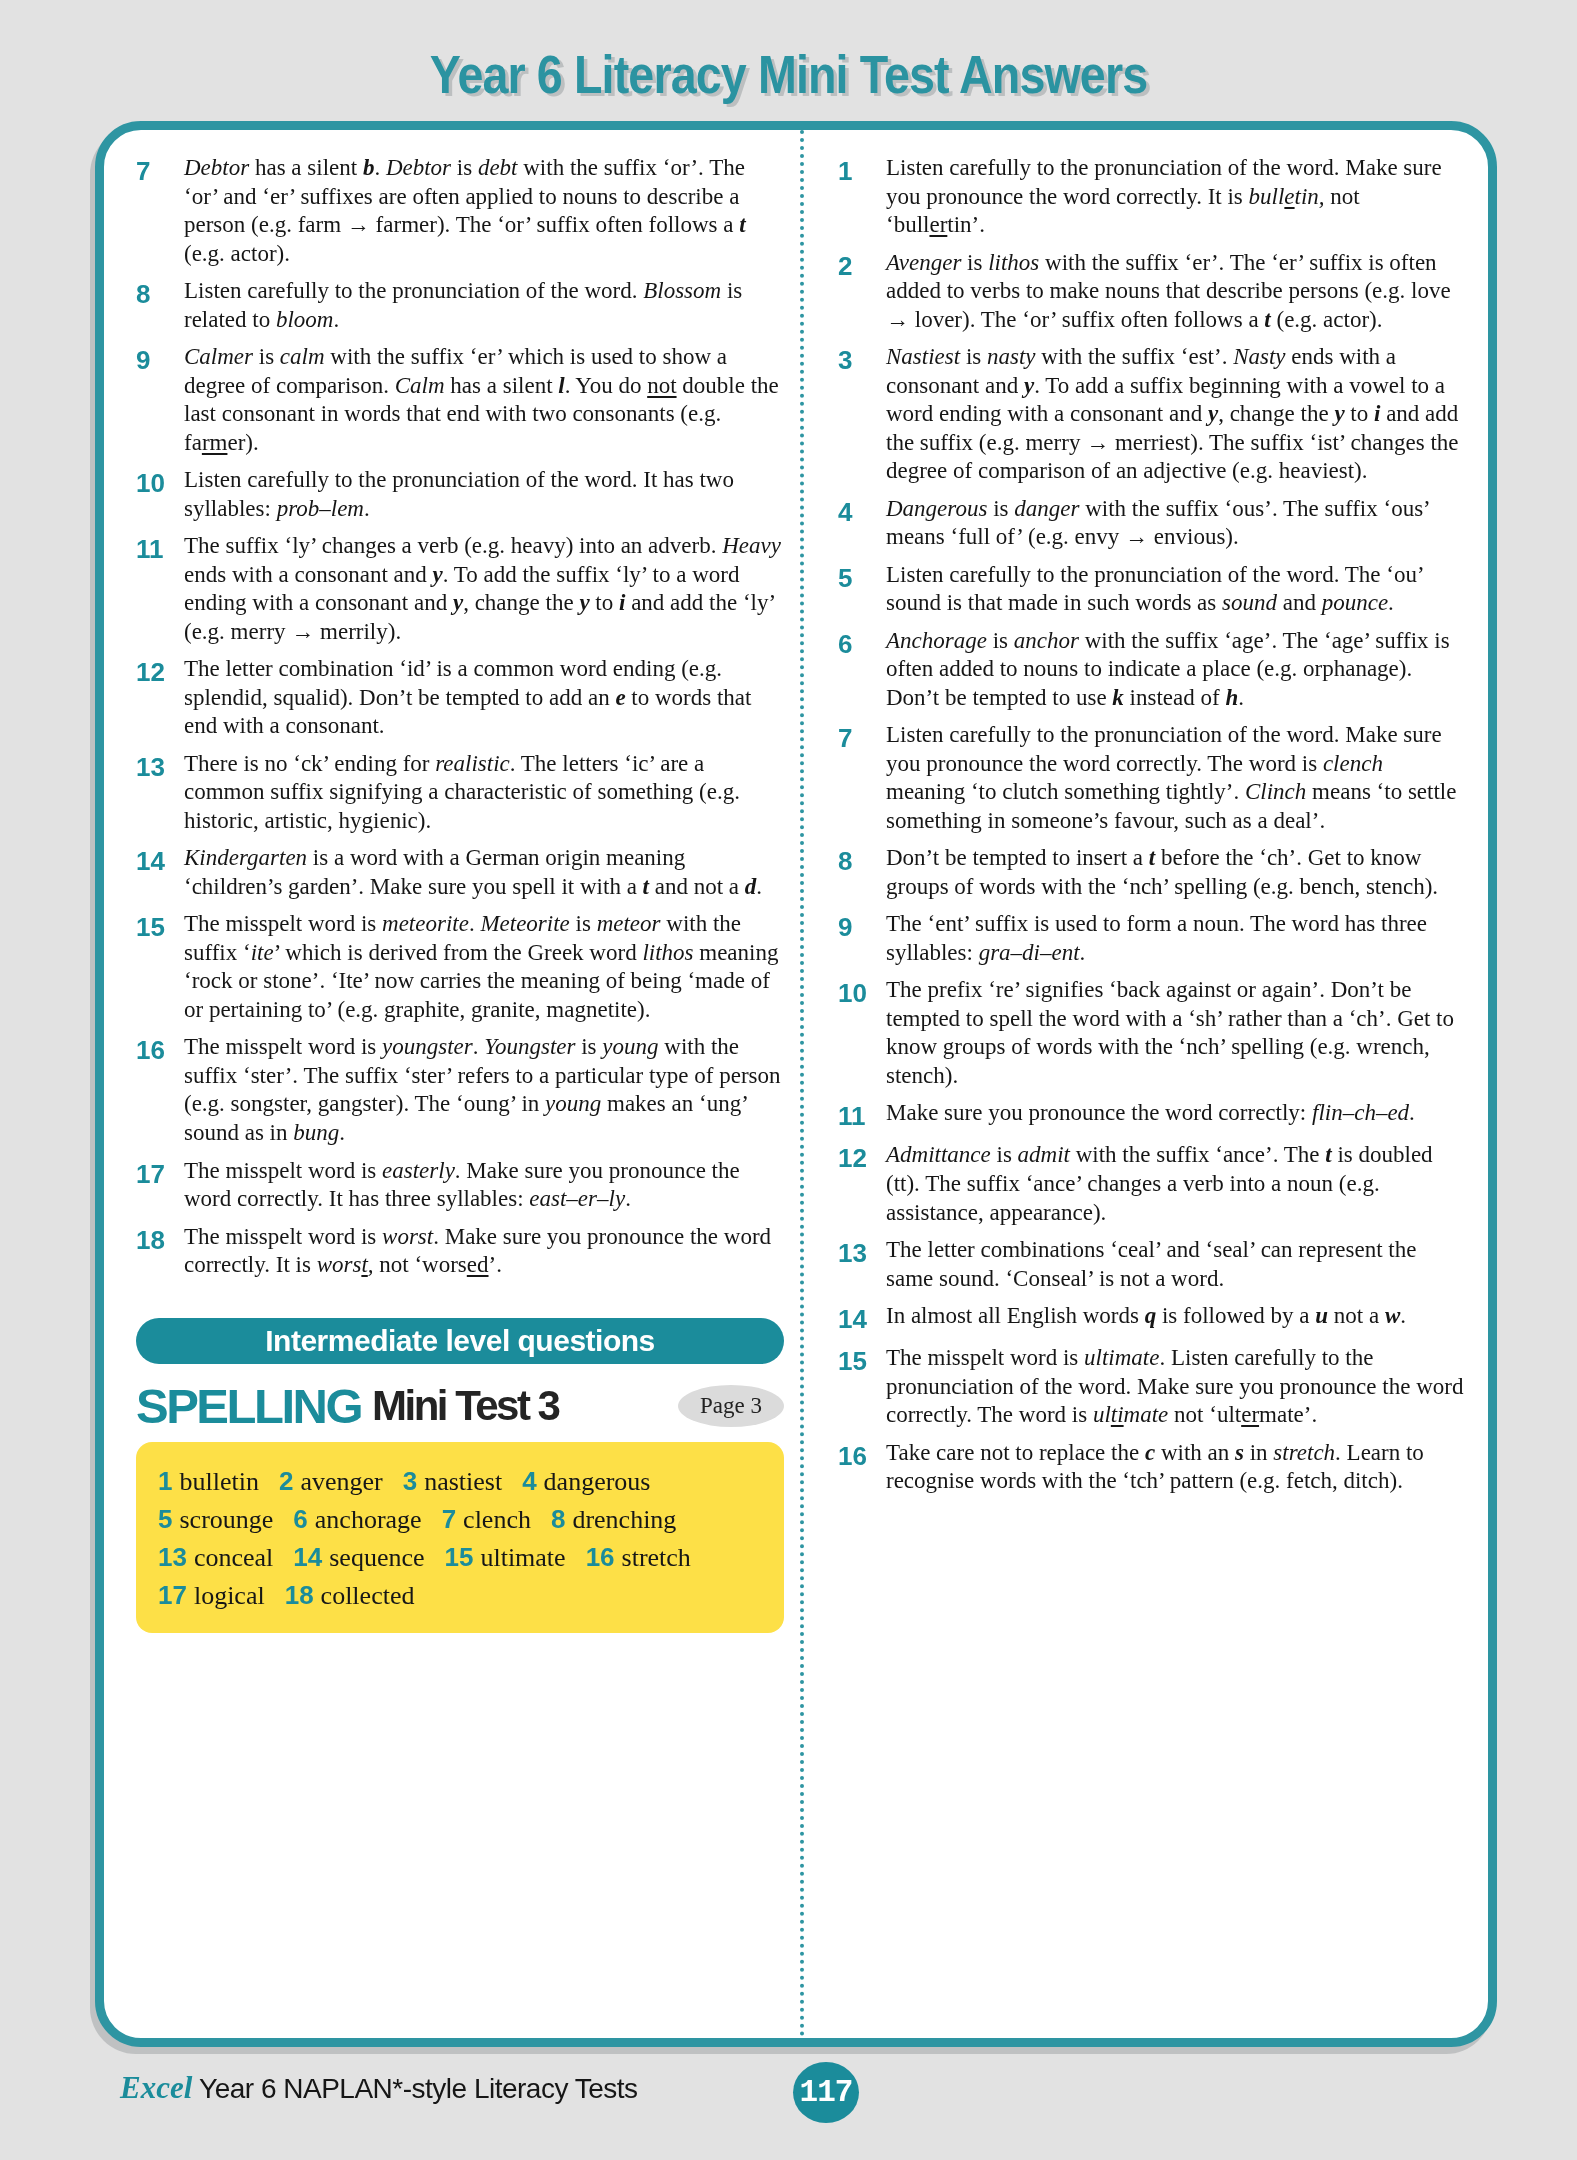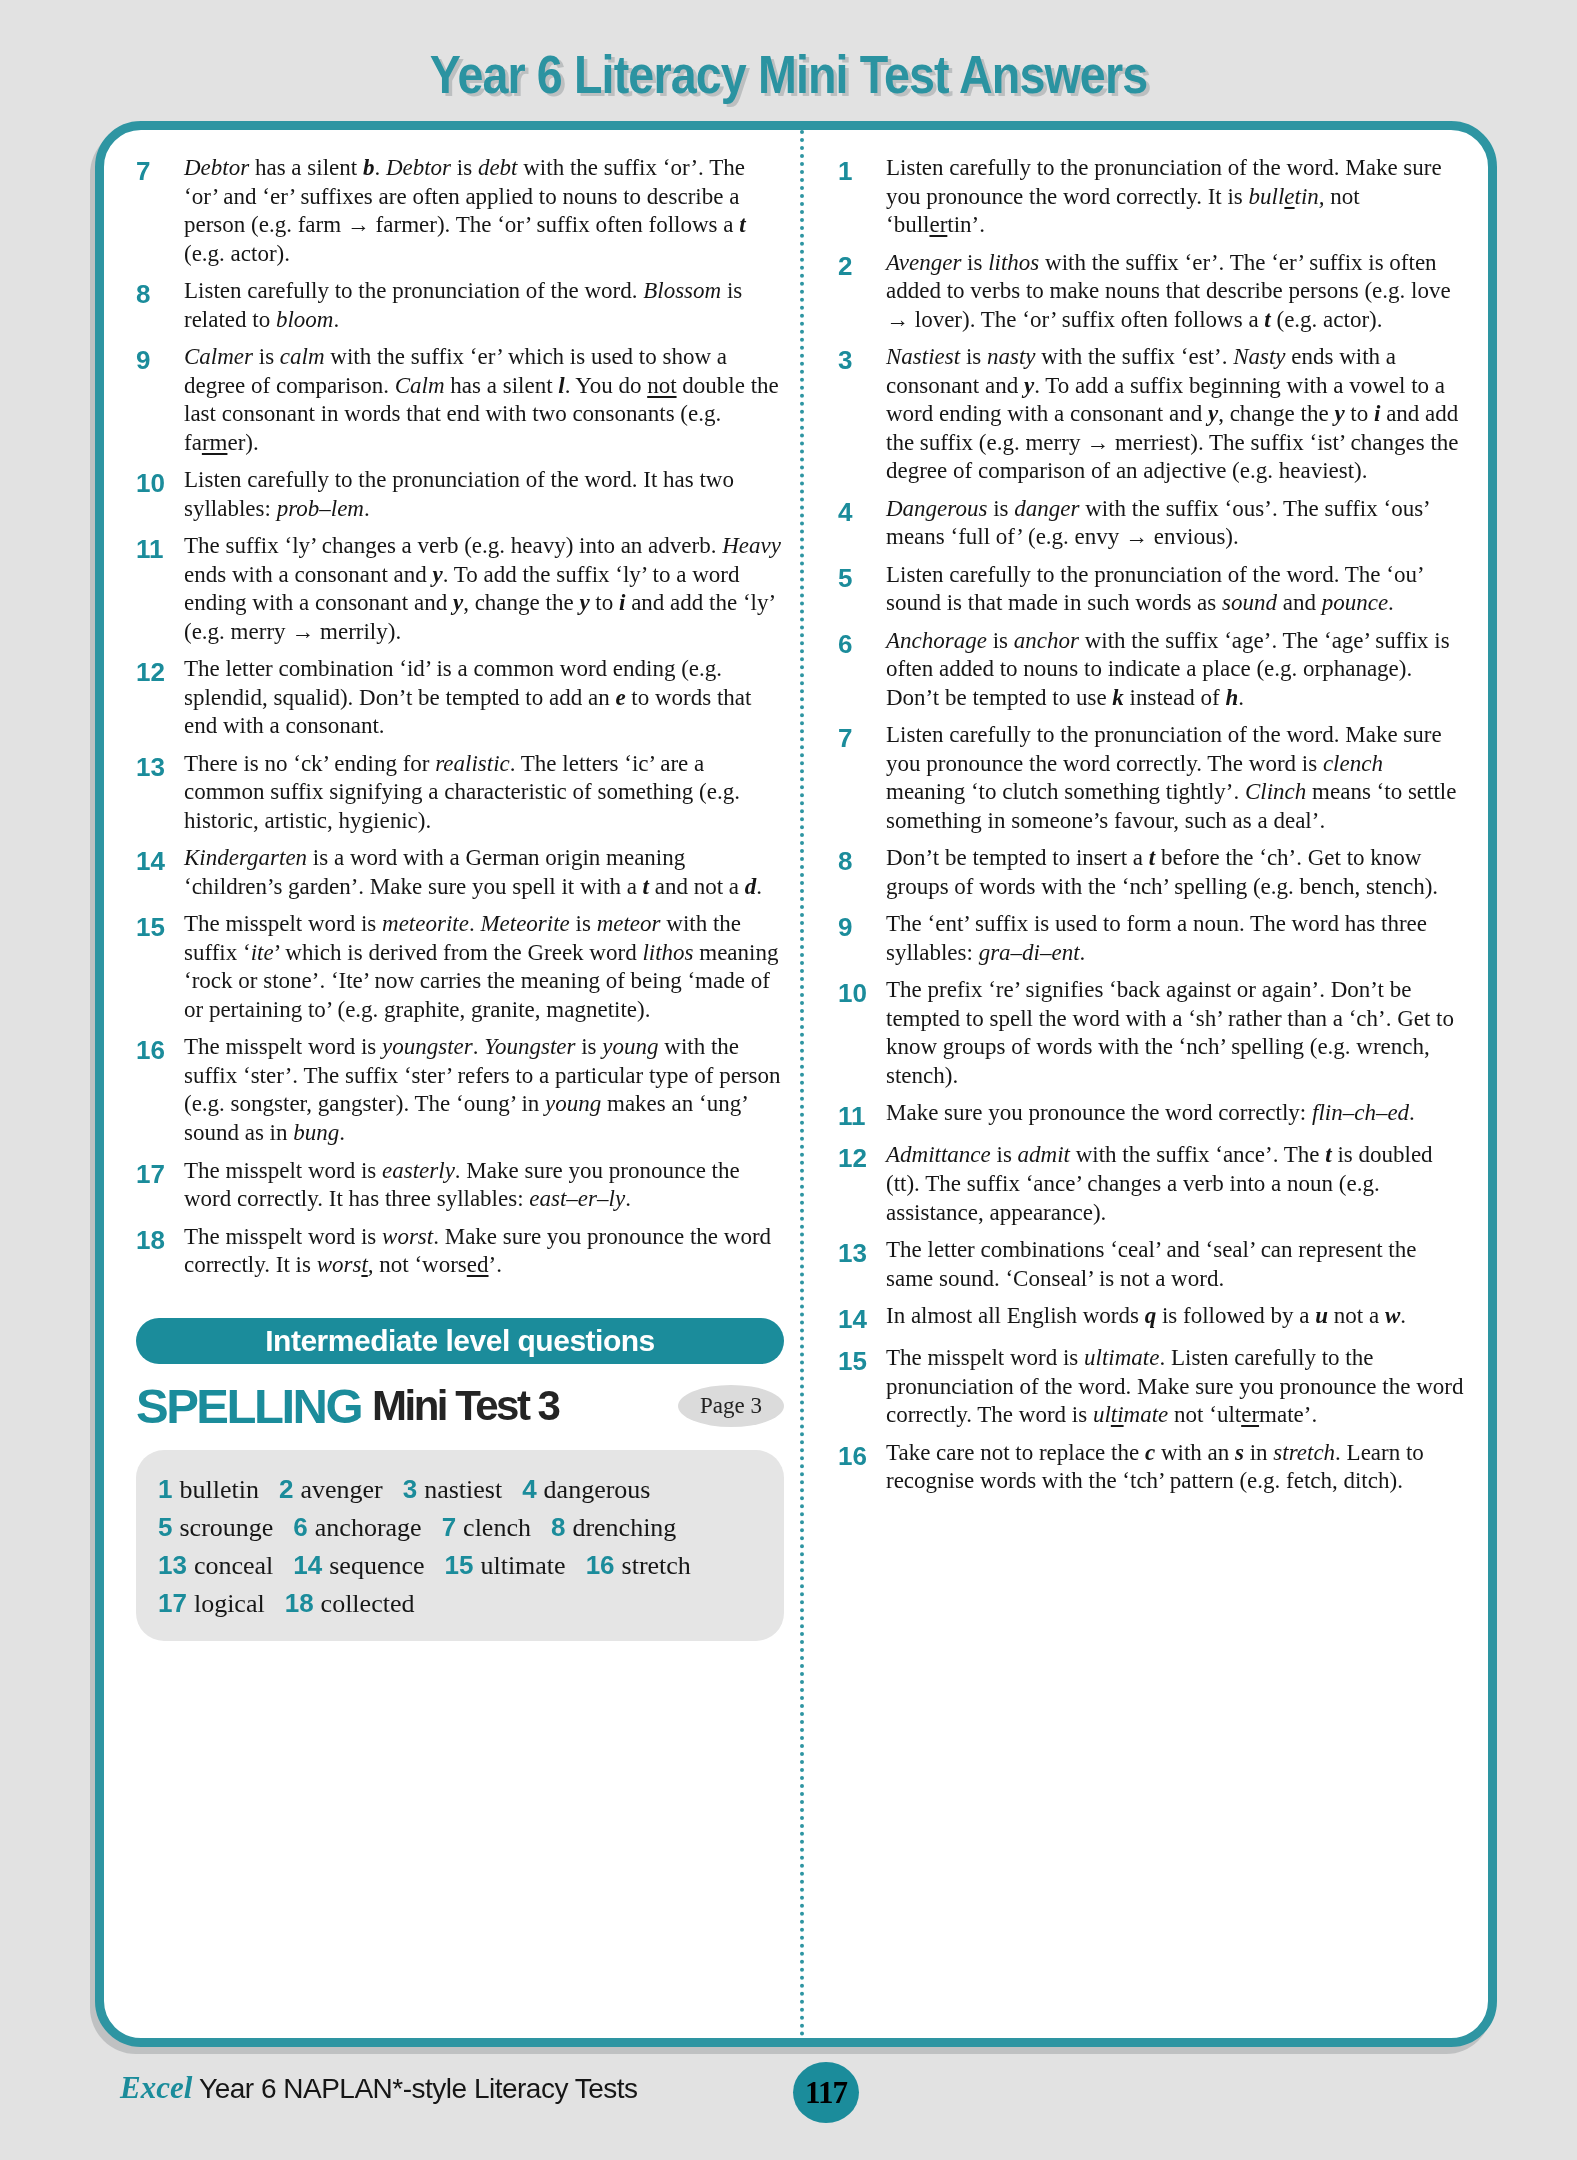--- a/index.html
+++ b/index.html
@@ -33,35 +33,35 @@
           letter-spacing:-0.5px;color:#ffffff;}
   
   .test-heading{margin-top:14px;display:flex;align-items:center;}
   .cat{font-family:"Liberation Sans",sans-serif;font-weight:bold;font-size:49px;
        letter-spacing:-2.5px;color:#1b8c9b;}
   .test{font-family:"Liberation Sans",sans-serif;font-weight:bold;font-size:42px;
         letter-spacing:-2.5px;color:#242424;margin-left:11px;}
   .page-tag{margin-left:auto;background:#dbdbdb;width:106px;height:42px;border-radius:50%;
             text-align:center;line-height:42px;font-size:23px;color:#222222;}
   
-  .answers-box{margin-top:16px;background:#e5e5e5;border-radius:28px;padding:24px 14px 22px 22px;}
+  .answers-box{margin-top:8px;background:#fde047;border-radius:16px;padding:24px 14px 22px 22px;}
   .ans-row{margin-bottom:7px;white-space:nowrap;}
   .ans-row:last-child{margin-bottom:0;}
   .ans-num{font-family:"Liberation Sans",sans-serif;font-weight:bold;font-size:26px;
            color:#1b8c9b;margin-right:7px;}
   .ans-word{font-size:26px;color:#161616;margin-right:20px;}
   
   .footer-credit{position:absolute;left:120px;top:2070px;}
   .brand{font-family:"Liberation Serif",serif;font-style:italic;font-weight:bold;
          font-size:31px;color:#1b8c9b;}
   .credit-text{font-family:"Liberation Sans",sans-serif;font-size:28px;color:#161616;
                letter-spacing:-0.5px;}
   .page-badge{position:absolute;left:793px;top:2062px;width:66px;height:61px;border-radius:50%;
-              background:#1b8c9b;color:#000000;display:flex;align-items:center;justify-content:center;
-              font-family:Liberation Serif, serif;font-weight:bold;font-size:31px;
+              background:#1b8c9b;color:#ffffff;display:flex;align-items:center;justify-content:center;
+              font-family:Liberation Mono, monospace;font-weight:bold;font-size:31px;
               letter-spacing:-1px;}
 </style>
 </head>
 <body>
 
 <div class="page">
 
   <h1 class="title">Year 6 Literacy Mini Test Answers</h1>
 
   <div class="box">

